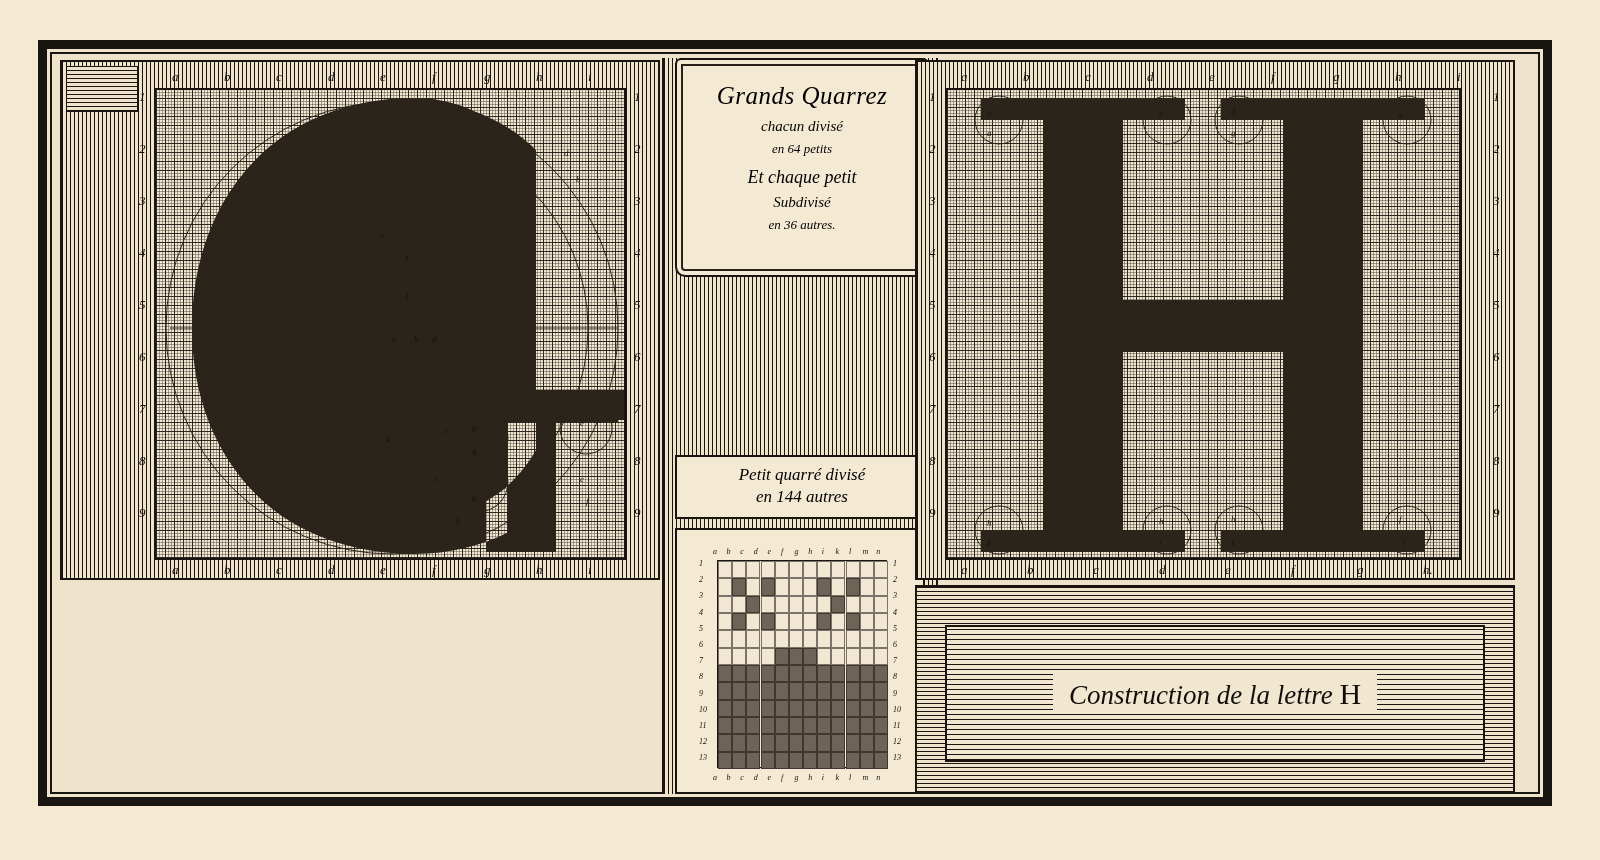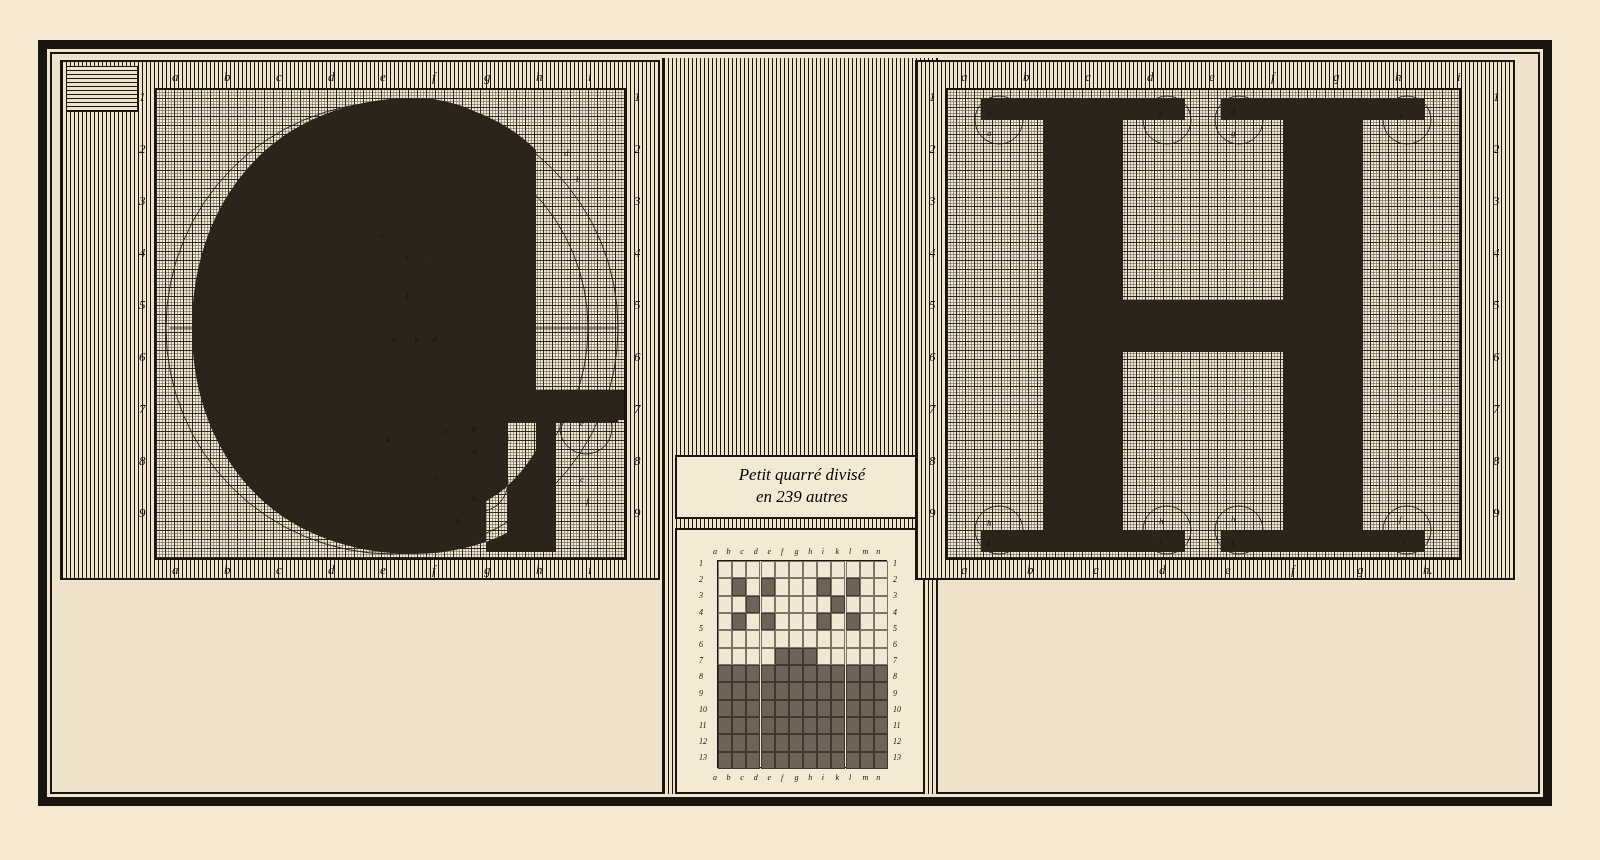--- a/index.html
+++ b/index.html
@@ -127,24 +127,32 @@
 </head>
 <body>
 
 <div id="plate">
 
   <div class="frame-outer"></div>
   <div class="frame-inner"></div>
 
   <div id="center-strip"></div>
 
+  <div id="cartouche">
+    <div class="l1">Grands Quarrez</div>
+    <div class="l2">chacun divisé</div>
+    <div class="l3">en 64 petits</div>
+    <div class="l4">Et chaque petit</div>
+    <div class="l5">Subdivisé</div>
+    <div class="l6">en 36 autres.</div>
+  </div>
 
   <div id="small-caption">
     <div class="a">Petit quarré divisé</div>
-    <div class="b">en 239 autres</div>
+    <div class="b">en 144 autres</div>
   </div>
 
   <div id="small-grid-box">
     <div id="chk">
         <div class="chk-cell chk-off" style="left: 0px; top: 0px; width: 14.1667px; height: 17.3333px;"></div>
         <div class="chk-cell chk-off" style="left: 14.1667px; top: 0px; width: 14.1667px; height: 17.3333px;"></div>
         <div class="chk-cell chk-off" style="left: 28.3333px; top: 0px; width: 14.1667px; height: 17.3333px;"></div>
         <div class="chk-cell chk-off" style="left: 42.5px; top: 0px; width: 14.1667px; height: 17.3333px;"></div>
         <div class="chk-cell chk-off" style="left: 56.6667px; top: 0px; width: 14.1667px; height: 17.3333px;"></div>
         <div class="chk-cell chk-off" style="left: 70.8333px; top: 0px; width: 14.1667px; height: 17.3333px;"></div>
@@ -509,14 +517,22 @@
         <span class="ruler-lbl" style="top: 186px; left: 578px;">4</span>
         <span class="ruler-lbl" style="top: 238px; left: 578px;">5</span>
         <span class="ruler-lbl" style="top: 290px; left: 578px;">6</span>
         <span class="ruler-lbl" style="top: 342px; left: 578px;">7</span>
         <span class="ruler-lbl" style="top: 394px; left: 578px;">8</span>
         <span class="ruler-lbl" style="top: 446px; left: 578px;">9</span>
       </div>
   </div>
 
 
+  <div class="plinth" id="plinth-h">
+    <div class="plinth-inner">
+      <div class="plinth-text">
+        <span>Construction de la lettre</span>
+        <span class="big">H</span>
+      </div>
+    </div>
+  </div>
 
 </div>
 
 </body></html>

